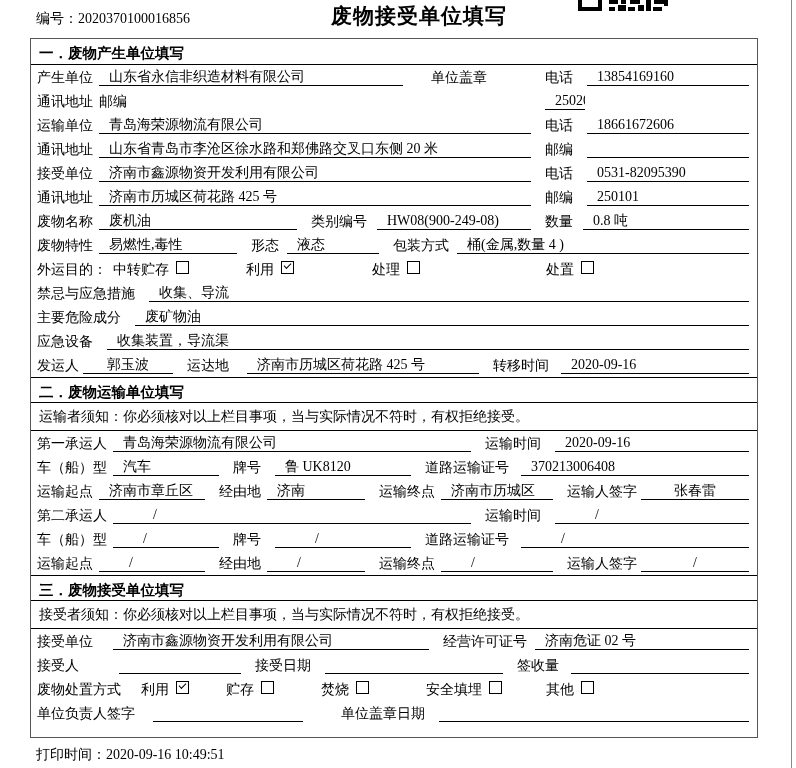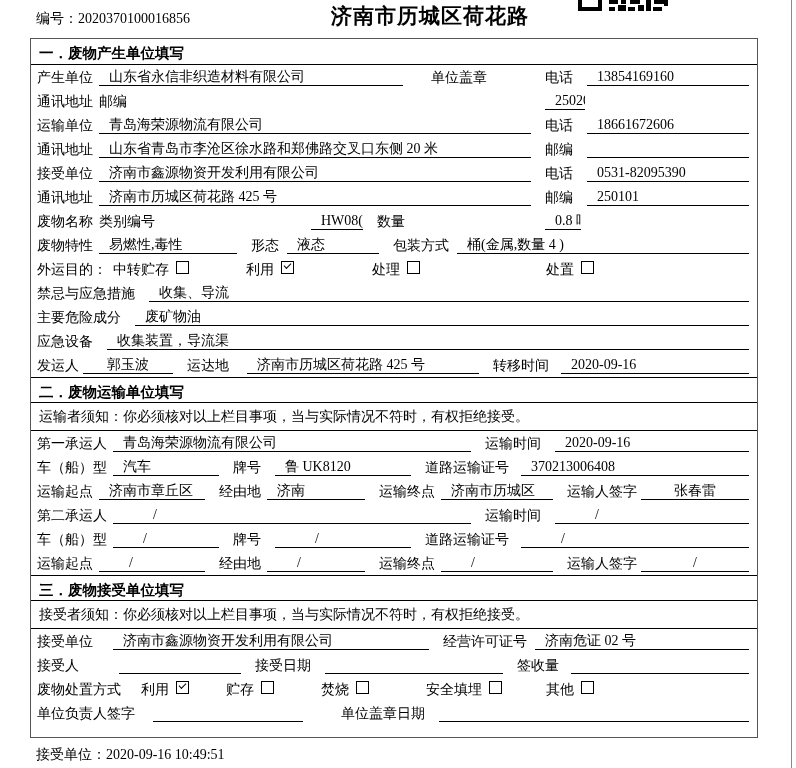--- a/index.html
+++ b/index.html
@@ -71,21 +71,21 @@
   }
   .footer{position:absolute;left:36px;top:746px;white-space:nowrap;}
   .mr30{margin-right:30px;}
 </style>
 </head>
 <body>
 
 <div class="page">
 
   <div class="serial"><span>编号：</span><span>2020370100016856</span></div>
-  <div class="doc-title">济南市历城区荷花路</div>
+  <div class="doc-title">废物接受单位填写</div>
   <svg class="qr" viewBox="0 0 92 11" aria-hidden="true">
     <g fill="#000">
       <rect x="0" y="0" width="4" height="11"></rect>
         <rect x="20" y="0" width="4" height="11"></rect>
         <rect x="0" y="7" width="24" height="4"></rect>
       <rect x="31" y="0" width="9" height="4"></rect>
         <rect x="31" y="7" width="6" height="4"></rect>
         <rect x="40" y="5" width="8" height="6"></rect>
       <rect x="43" y="0" width="5" height="4"></rect>
         <rect x="52" y="0" width="10" height="4"></rect>
@@ -141,20 +141,21 @@
 
     <div class="grid g-unit">
       <span class="lb">通讯地址</span>
       <span class="u">济南市历城区荷花路 425 号</span>
       <span class="lb">邮编</span>
       <span class="u last">250101</span>
     </div>
 
     <div class="grid g-waste">
       <span class="lb">废物名称</span>
+      <span class="u">废机油</span>
       <span class="lb">类别编号</span>
       <span class="u">HW08(900-249-08)</span>
       <span class="lb">数量</span>
       <span class="u last">0.8 吨</span>
     </div>
 
     <div class="grid g-char">
       <span class="lb">废物特性</span>
       <span class="u">易燃性,毒性</span>
       <span class="lb">形态</span>
@@ -310,16 +311,16 @@
     <div class="row">
       <span class="lb">单位负责人签字</span>
       <span class="u w150 ml18"></span>
       <span class="lb ml24">单位盖章</span>
       <span class="lb ml140">日期</span>
       <span class="u last grow ml14"></span>
     </div>
 
   </div>
 
-  <div class="footer"><span>接受单位：</span><span>2020-09-16 10:49:51</span></div>
+  <div class="footer"><span>打印时间：</span><span>2020-09-16 10:49:51</span></div>
 
   <div class="scan-edge"></div>
 </div>
 
 </body></html>

